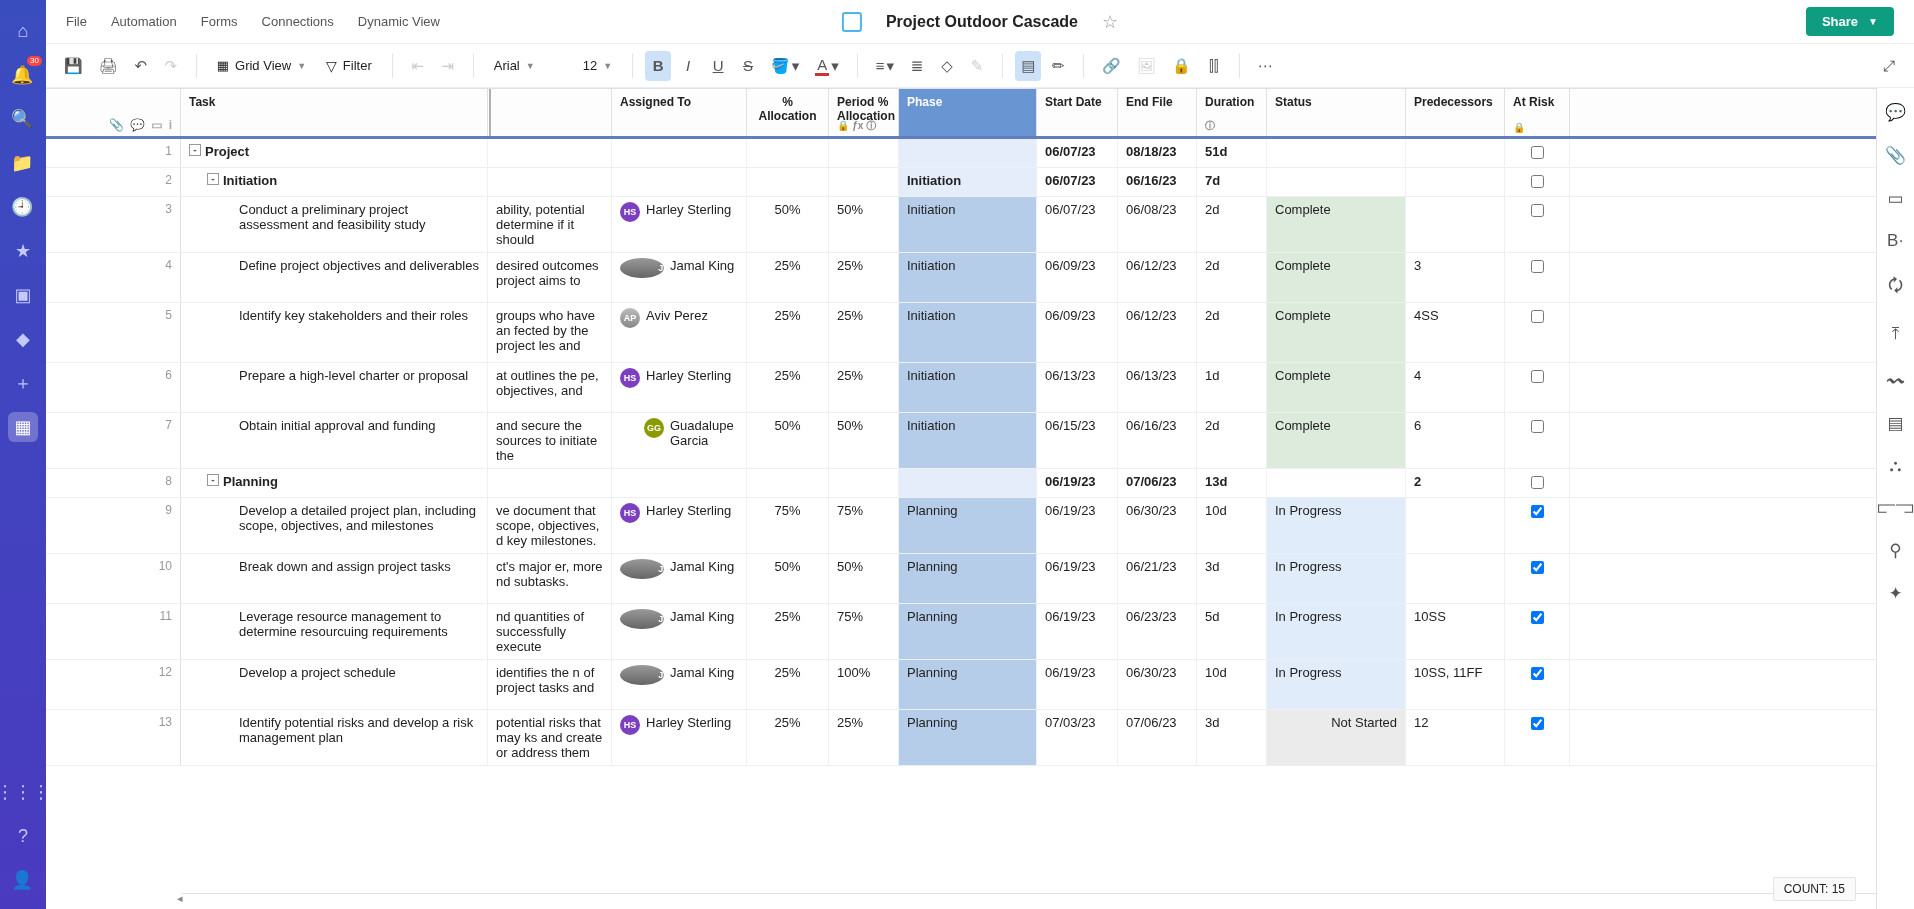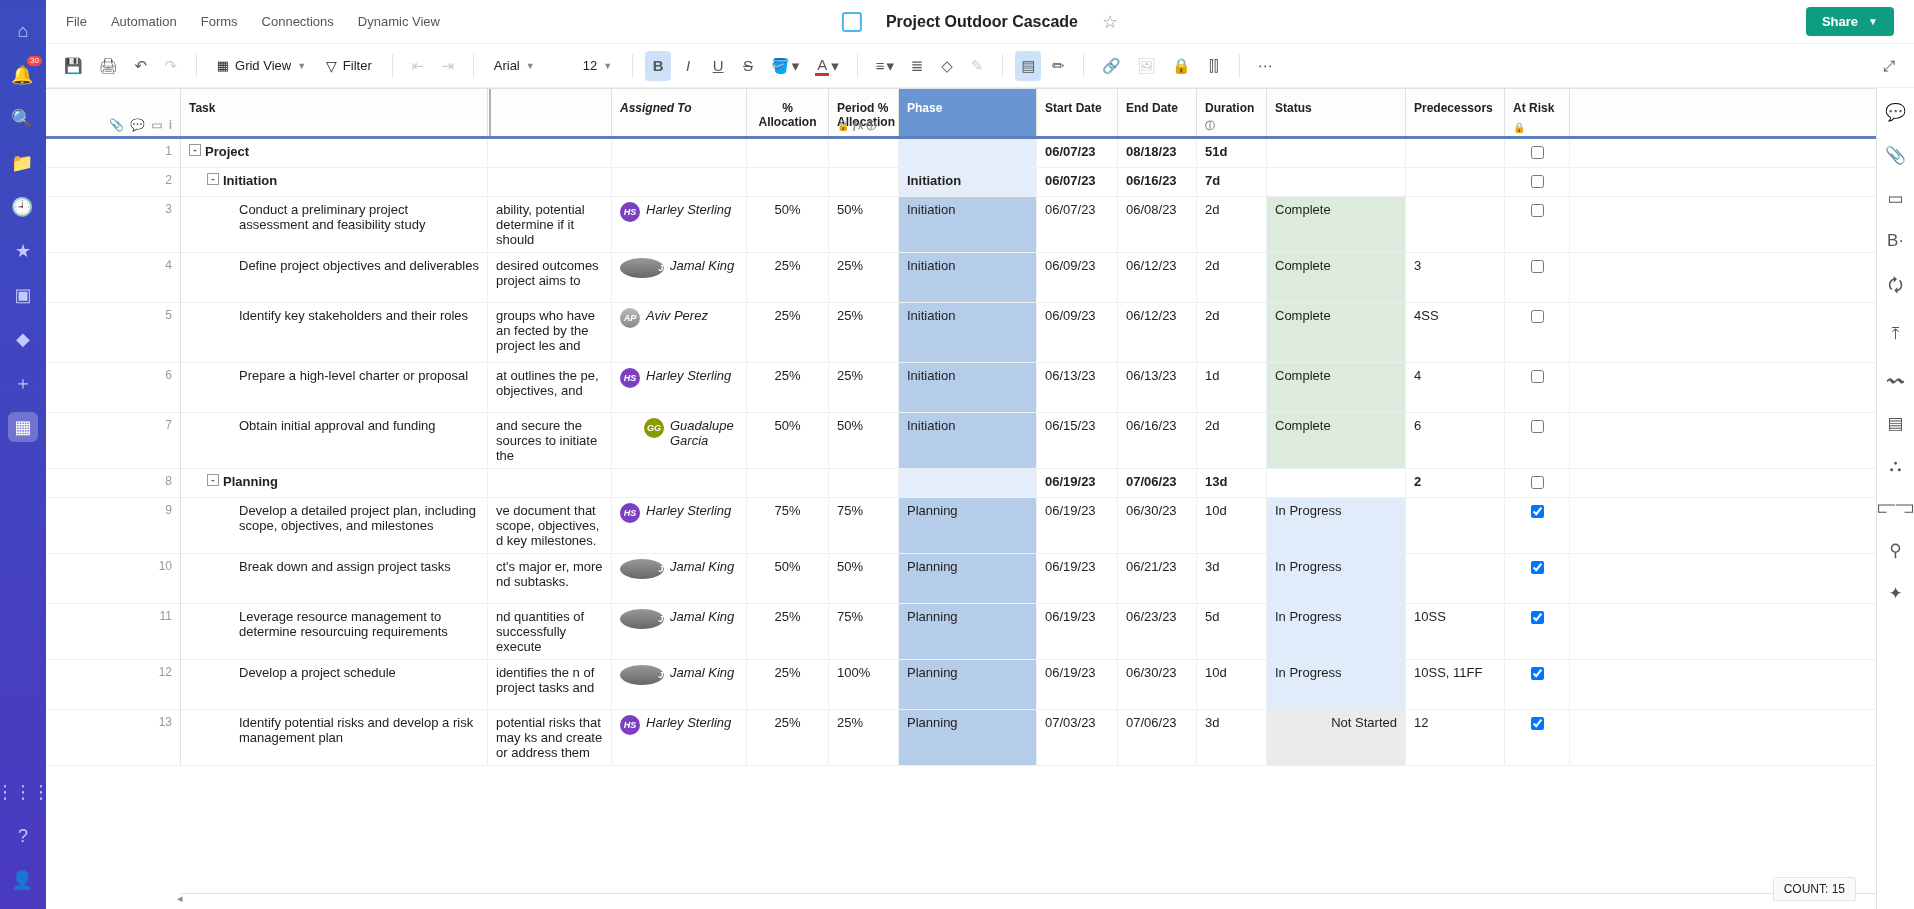--- a/index.html
+++ b/index.html
@@ -80,21 +80,21 @@
   .grid-shell {
     position:absolute; left:46px; top:88px; right:38px; bottom:0;
     overflow:hidden; border-top:1px solid var(--border);
   }
   .colheader {
     display:flex; height:50px; background:#fdfdfd; border-bottom:3px solid #5d7fbf;
     font-weight:bold; font-size:12px;
     position:relative;
   }
   .colheader .hcell {
-    border-right:1px solid var(--border); padding:12px 8px; display:flex;
+    border-right:1px solid var(--border); padding:6px 8px; display:flex;
     flex-direction:column; justify-content:flex-start; position:relative;
   }
   .colheader .hcell.phase { background:var(--header-blue-selected); color:#fff; }
   .hcell .meta-icons { position:absolute; bottom:3px; left:8px; font-size:10px; color:#888; display:flex; gap:4px;}
 
   .colheader .rownumcol {
     width:135px; border-right:1px solid var(--border); display:flex; align-items:flex-end;
     justify-content:flex-end; padding:4px 8px; color:#aaa; gap:6px; font-size:12px;
   }
   .task-splitter {
@@ -154,21 +154,21 @@
 
   
   .status-pill {
     position:fixed; right:58px; bottom:8px; background:#fafafa; border:1px solid #e3e3e3;
     padding:4px 10px; font-size:12px; border-radius:2px;
   }
 
   
   .w-task      { width:307px; }
   .w-taskextra { width:124px; }
-  .w-assigned  { width:135px;font-style:italic; }
+  .w-assigned  { width:135px; }
   .w-alloc     { width:82px;text-align:center; }
   .w-period    { width:70px; }
   .w-phase     { width:138px; }
   .w-start     { width:81px; }
   .w-end       { width:79px; }
   .w-dur       { width:70px; }
   .w-status    { width:139px; }
   .w-pred      { width:99px; }
   .w-risk      { width:65px; }
 
@@ -300,21 +300,21 @@
         <span>Period % Allocation</span>
       <span class="meta-icons">🔒 ƒx ⓘ</span>
       </div>
     <div class="hcell w-phase phase">
         <span>Phase</span>
       </div>
     <div class="hcell w-start">
         <span>Start Date</span>
       </div>
     <div class="hcell w-end">
-        <span>End Date</span>
+        <span>End File</span>
       </div>
     <div class="hcell w-dur">
         <span>Duration</span>
       <span class="meta-icons">ⓘ</span>
       </div>
     <div class="hcell w-status">
         <span>Status</span>
       </div>
     <div class="hcell w-pred">
         <span>Predecessors</span>

